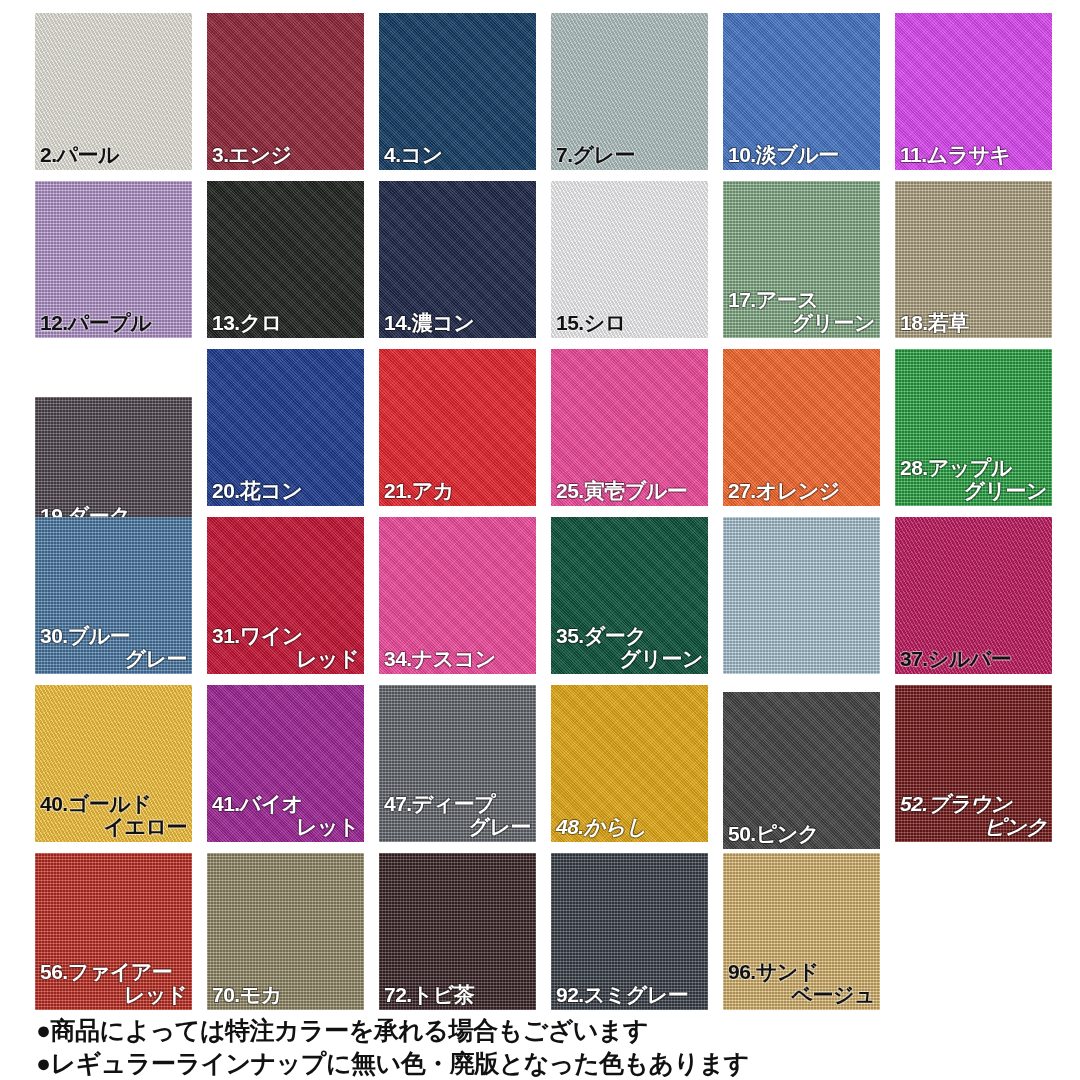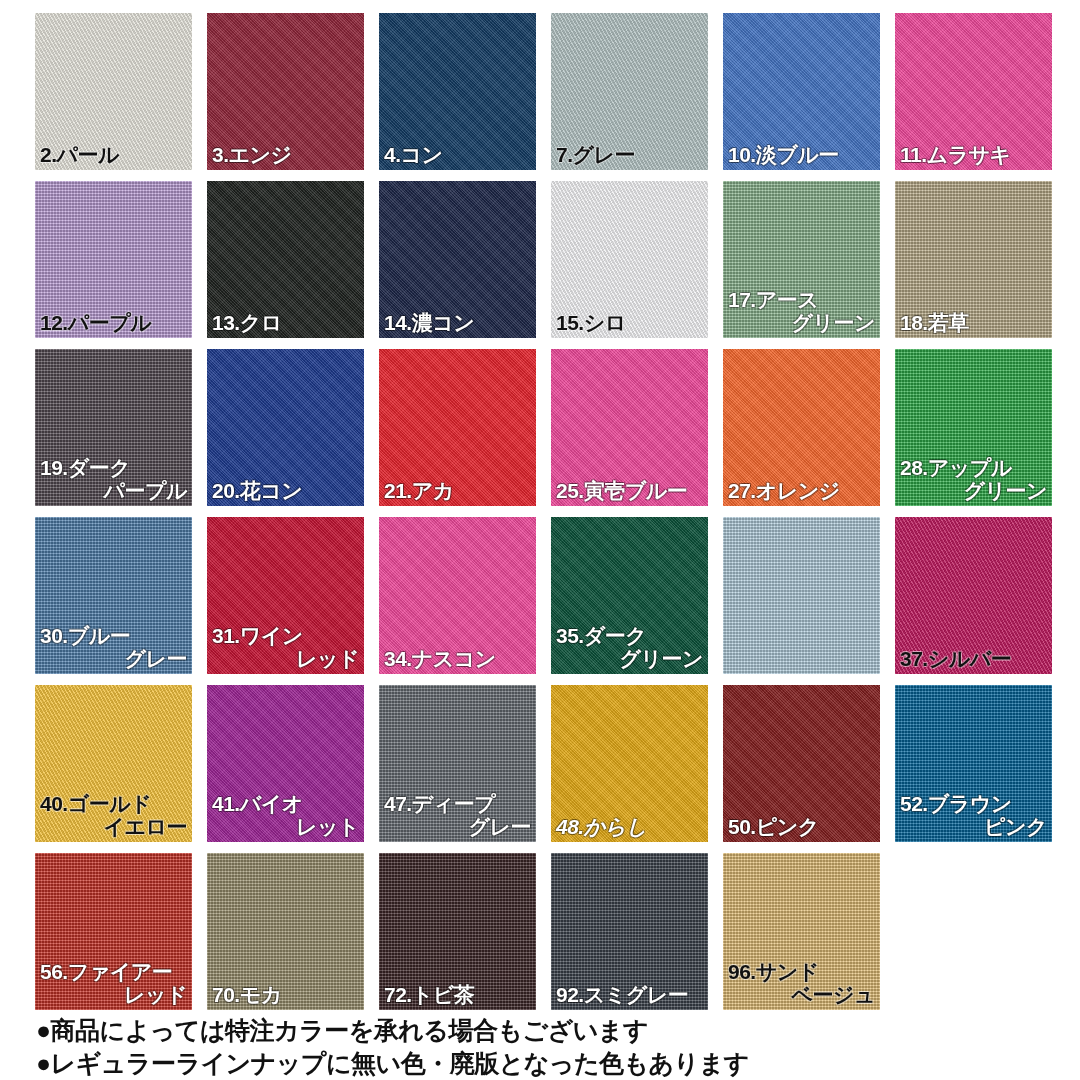--- a/index.html
+++ b/index.html
@@ -160,82 +160,82 @@
         <div class="swatch-label label-white"><span class="l1">4.コン</span></div>
       </div>
       <div class="swatch twill" style="background: rgb(180, 196, 196);">
         <div class="weave"></div>
         <div class="swatch-label label-black"><span class="l1">7.グレー</span></div>
       </div>
       <div class="swatch" style="background: rgb(66, 114, 192);">
         <div class="weave"></div>
         <div class="swatch-label label-white"><span class="l1">10.淡ブルー</span></div>
       </div>
+      <div class="swatch" style="background: #d946ef;">
+        <div class="weave"></div>
+        <div class="swatch-label label-white"><span class="l1">11.ムラサキ</span></div>
+      </div>
+      <div class="swatch mesh" style="background: rgb(195, 164, 222);">
+        <div class="weave"></div>
+        <div class="swatch-label label-black"><span class="l1">12.パープル</span></div>
+      </div>
+      <div class="swatch" style="background: rgb(29, 33, 30);">
+        <div class="weave"></div>
+        <div class="swatch-label label-white"><span class="l1">13.クロ</span></div>
+      </div>
+      <div class="swatch" style="background: rgb(27, 37, 70);">
+        <div class="weave"></div>
+        <div class="swatch-label label-white"><span class="l1">14.濃コン</span></div>
+      </div>
+      <div class="swatch twill" style="background: rgb(244, 244, 246);">
+        <div class="weave"></div>
+        <div class="swatch-label label-black"><span class="l1">15.シロ</span></div>
+      </div>
+      <div class="swatch mesh" style="background: rgb(143, 187, 147);">
+        <div class="weave"></div>
+        <div class="swatch-label label-white"><span class="l1">17.アース</span><span class="l2">グリーン</span></div>
+      </div>
+      <div class="swatch mesh" style="background: rgb(192, 178, 142);">
+        <div class="weave"></div>
+        <div class="swatch-label label-white"><span class="l1">18.若草</span></div>
+      </div>
+      <div class="swatch mesh" style="background: rgb(87, 78, 86); margin-top: 48px;">
+        <div class="weave"></div>
+        <div class="swatch-label label-white"><span class="l1">19.ダーク</span><span class="l2">パープル</span></div>
+      </div>
+      <div class="swatch" style="background: rgb(28, 57, 140);">
+        <div class="weave"></div>
+        <div class="swatch-label label-white"><span class="l1">20.花コン</span></div>
+      </div>
+      <div class="swatch" style="background: rgb(227, 34, 43);">
+        <div class="weave"></div>
+        <div class="swatch-label label-white"><span class="l1">21.アカ</span></div>
+      </div>
+      <div class="swatch" style="background: #ec4899; padding-left: 44px;">
+        <div class="weave"></div>
+        <div class="swatch-label label-white"><span class="l1">25.寅壱ブルー</span></div>
+      </div>
+      <div class="swatch" style="background: rgb(242, 102, 44);">
+        <div class="weave"></div>
+        <div class="swatch-label label-white"><span class="l1">27.オレンジ</span></div>
+      </div>
+      <div class="swatch mesh" style="background: rgb(46, 178, 74);">
+        <div class="weave"></div>
+        <div class="swatch-label label-white"><span class="l1">28.アップル</span><span class="l2">グリーン</span></div>
+      </div>
+      <div class="swatch mesh" style="background: rgb(83, 133, 180);">
+        <div class="weave"></div>
+        <div class="swatch-label label-white"><span class="l1">30.ブルー</span><span class="l2">グレー</span></div>
+      </div>
+      <div class="swatch" style="background: rgb(194, 18, 50);">
+        <div class="weave"></div>
+        <div class="swatch-label label-white"><span class="l1">31.ワイン</span><span class="l2">レッド</span></div>
+      </div>
       <div class="swatch" style="background: #ec4899;">
         <div class="weave"></div>
-        <div class="swatch-label label-white"><span class="l1">11.ムラサキ</span></div>
-      </div>
-      <div class="swatch mesh" style="background: rgb(195, 164, 222);">
-        <div class="weave"></div>
-        <div class="swatch-label label-black"><span class="l1">12.パープル</span></div>
-      </div>
-      <div class="swatch" style="background: rgb(29, 33, 30);">
-        <div class="weave"></div>
-        <div class="swatch-label label-white"><span class="l1">13.クロ</span></div>
-      </div>
-      <div class="swatch" style="background: rgb(27, 37, 70);">
-        <div class="weave"></div>
-        <div class="swatch-label label-white"><span class="l1">14.濃コン</span></div>
-      </div>
-      <div class="swatch twill" style="background: rgb(244, 244, 246);">
-        <div class="weave"></div>
-        <div class="swatch-label label-black"><span class="l1">15.シロ</span></div>
-      </div>
-      <div class="swatch mesh" style="background: rgb(143, 187, 147);">
-        <div class="weave"></div>
-        <div class="swatch-label label-white"><span class="l1">17.アース</span><span class="l2">グリーン</span></div>
-      </div>
-      <div class="swatch mesh" style="background: rgb(192, 178, 142);">
-        <div class="weave"></div>
-        <div class="swatch-label label-white"><span class="l1">18.若草</span></div>
-      </div>
-      <div class="swatch mesh" style="background: rgb(87, 78, 86);">
-        <div class="weave"></div>
-        <div class="swatch-label label-white"><span class="l1">19.ダーク</span><span class="l2">パープル</span></div>
-      </div>
-      <div class="swatch" style="background: rgb(28, 57, 140);">
-        <div class="weave"></div>
-        <div class="swatch-label label-white"><span class="l1">20.花コン</span></div>
-      </div>
-      <div class="swatch" style="background: rgb(227, 34, 43);">
-        <div class="weave"></div>
-        <div class="swatch-label label-white"><span class="l1">21.アカ</span></div>
-      </div>
-      <div class="swatch" style="background: #ec4899; padding-left: 44px;">
-        <div class="weave"></div>
-        <div class="swatch-label label-white"><span class="l1">25.寅壱ブルー</span></div>
-      </div>
-      <div class="swatch" style="background: rgb(242, 102, 44);">
-        <div class="weave"></div>
-        <div class="swatch-label label-white"><span class="l1">27.オレンジ</span></div>
-      </div>
-      <div class="swatch mesh" style="background: rgb(46, 178, 74);">
-        <div class="weave"></div>
-        <div class="swatch-label label-white"><span class="l1">28.アップル</span><span class="l2">グリーン</span></div>
-      </div>
-      <div class="swatch mesh" style="background: rgb(83, 133, 180);">
-        <div class="weave"></div>
-        <div class="swatch-label label-white"><span class="l1">30.ブルー</span><span class="l2">グレー</span></div>
-      </div>
-      <div class="swatch" style="background: rgb(194, 18, 50);">
-        <div class="weave"></div>
-        <div class="swatch-label label-white"><span class="l1">31.ワイン</span><span class="l2">レッド</span></div>
-      </div>
-      <div class="swatch" style="background: #ec4899;">
-        <div class="weave"></div>
         <div class="swatch-label label-white"><span class="l1">34.ナスコン</span></div>
       </div>
       <div class="swatch" style="background: rgb(10, 80, 56);">
         <div class="weave"></div>
         <div class="swatch-label label-white"><span class="l1">35.ダーク</span><span class="l2">グリーン</span></div>
       </div>
       <div class="swatch mesh" style="background: rgb(183, 212, 228);">
         <div class="weave"></div>
       </div>
       <div class="swatch twill" style="background: #be185d;">
@@ -251,25 +251,25 @@
         <div class="swatch-label label-white"><span class="l1">41.バイオ</span><span class="l2">レット</span></div>
       </div>
       <div class="swatch mesh" style="background: rgb(108, 114, 121);">
         <div class="weave"></div>
         <div class="swatch-label label-white"><span class="l1">47.ディープ</span><span class="l2">グレー</span></div>
       </div>
       <div class="swatch" style="background: rgb(223, 167, 21); font-style: italic;">
         <div class="weave"></div>
         <div class="swatch-label label-white"><span class="l1">48.からし</span></div>
       </div>
-      <div class="swatch" style="background: #7f1d1d;">
+      <div class="swatch" style="background: #404040; margin-top: 7px;">
         <div class="weave"></div>
         <div class="swatch-label label-white"><span class="l1">50.ピンク</span></div>
       </div>
-      <div class="swatch mesh" style="background: #0369a1;">
+      <div class="swatch mesh" style="background: #7f1d1d; font-style: italic;">
         <div class="weave"></div>
         <div class="swatch-label label-white"><span class="l1">52.ブラウン</span><span class="l2">ピンク</span></div>
       </div>
       <div class="swatch mesh" style="background: rgb(207, 52, 40);">
         <div class="weave"></div>
         <div class="swatch-label label-white"><span class="l1">56.ファイアー</span><span class="l2">レッド</span></div>
       </div>
       <div class="swatch mesh" style="background: rgb(160, 150, 114);">
         <div class="weave"></div>
         <div class="swatch-label label-white"><span class="l1">70.モカ</span></div>

